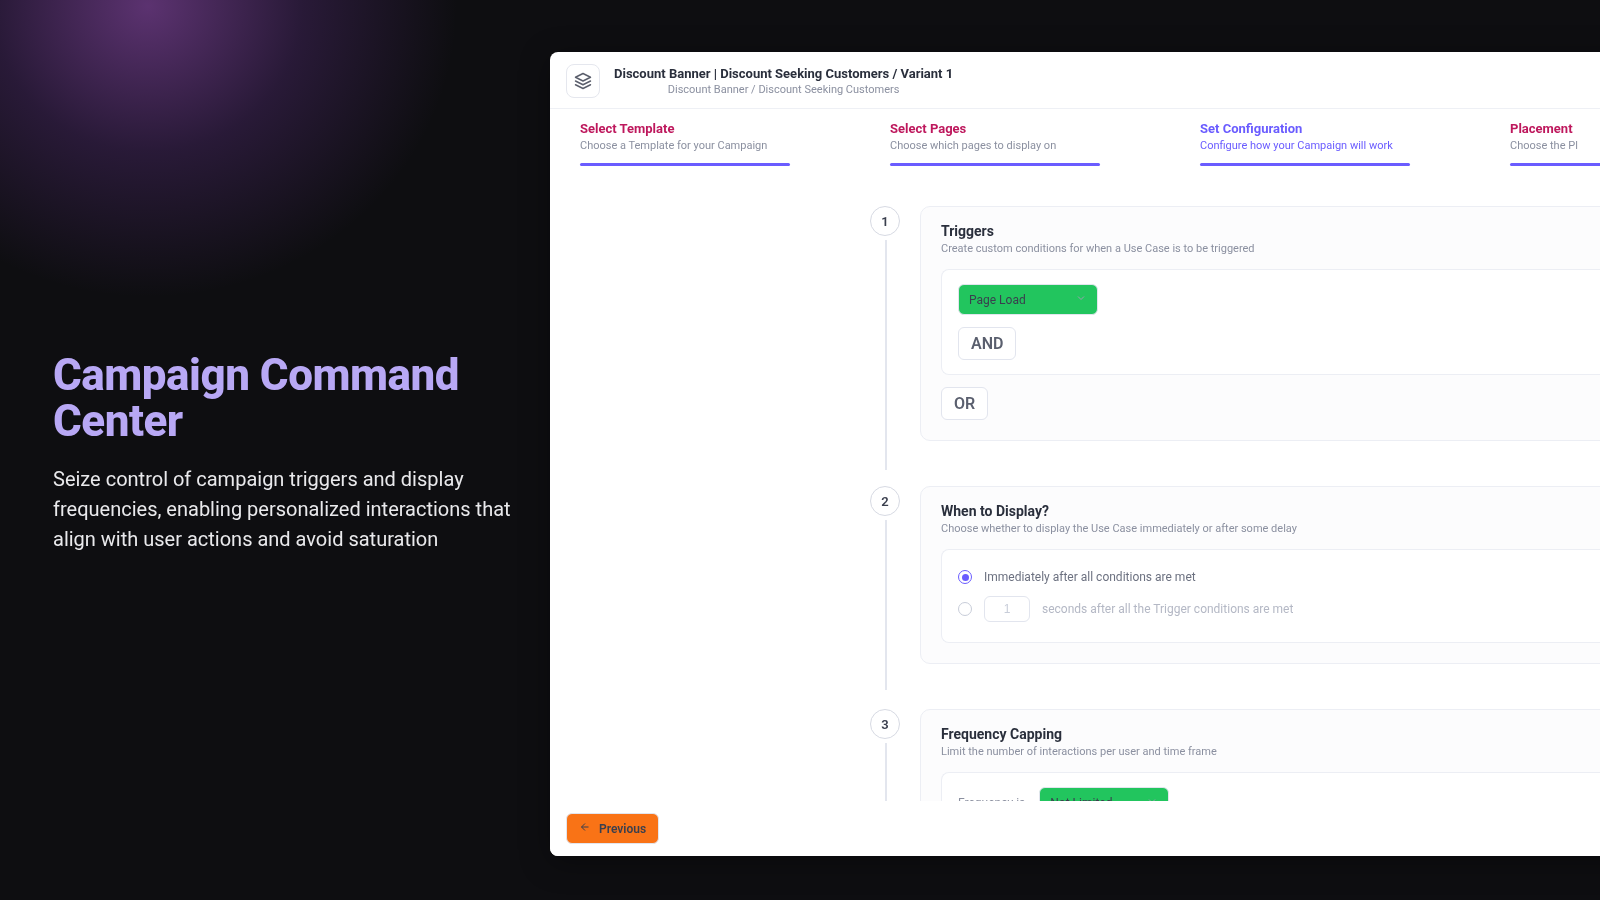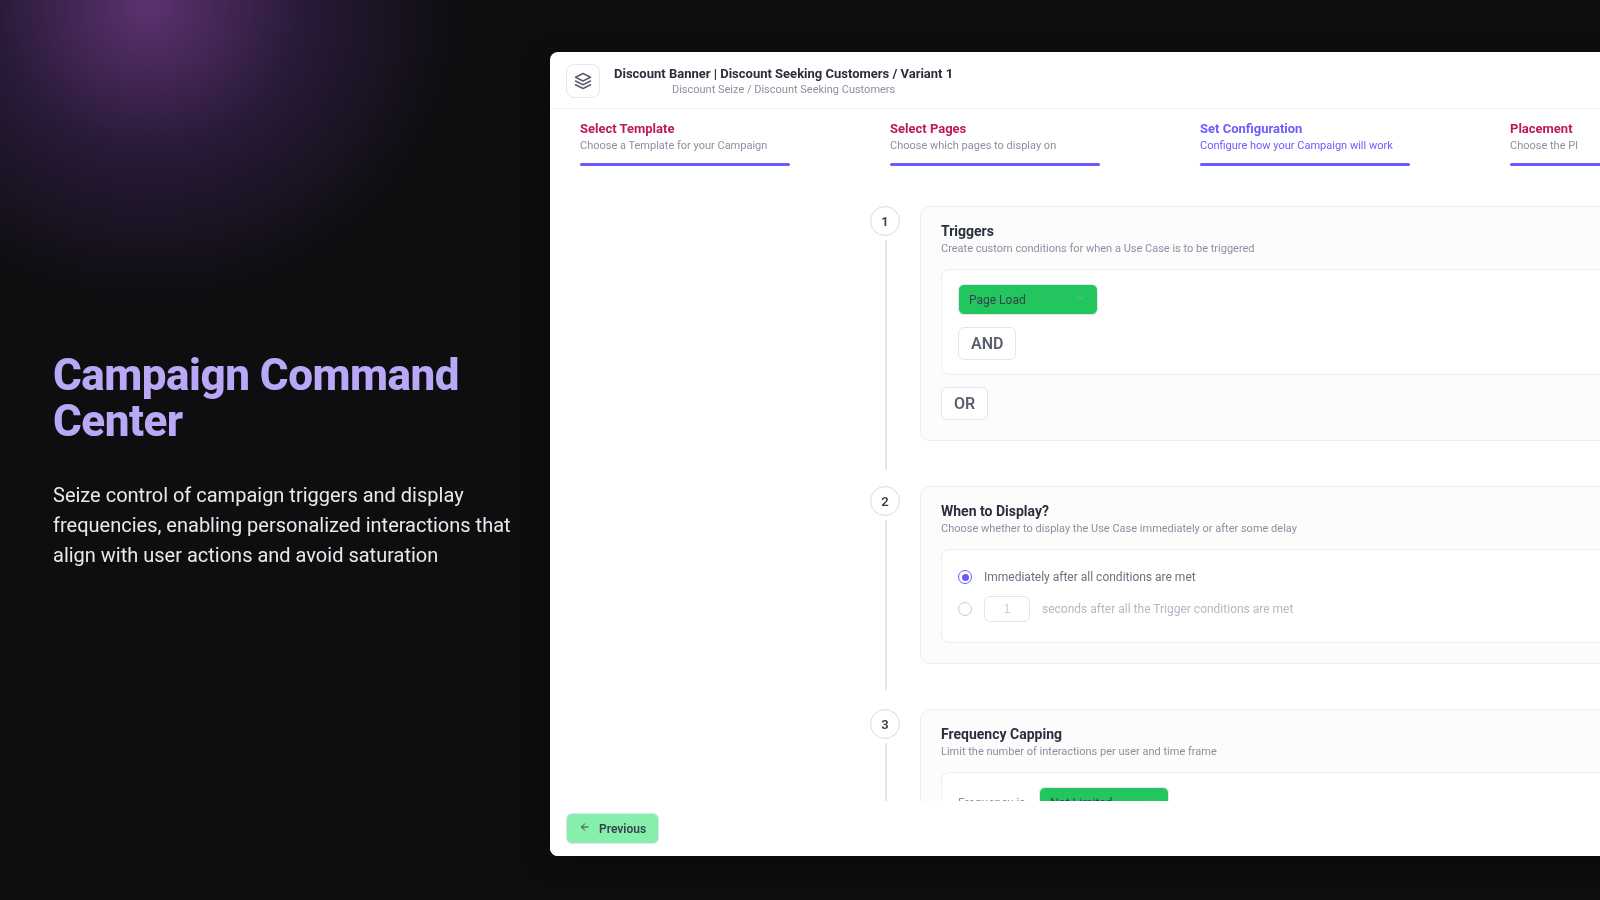--- a/index.html
+++ b/index.html
@@ -24,21 +24,21 @@
     color: #fff;
   }
   .left-copy h1 {
     font-size: 44px;
     line-height: 1.05;
     font-weight: 800;
     color: #b8a8f5;
     letter-spacing: -0.5px;
   }
   .left-copy p {
-    margin-top: 36px;
+    margin-top: 20px;
     font-size: 20px;
     line-height: 1.5;
     color: #e9e9ec;
     font-weight: 400;
   }
 
   
   .app {
     position: absolute;
     left: 550px;
@@ -218,21 +218,21 @@
     padding: 12px 16px;
     background: #fff;
   }
   .prev-btn {
     display: inline-flex; align-items: center; gap: 8px;
     border: 1px solid #e2e5ee;
     border-radius: 6px;
     padding: 7px 12px;
     font-size: 12px; font-weight: 600;
     color: #3a3f4e;
-    background: #86efac;
+    background: #f97316;
     cursor: pointer;
   }
 </style>
 </head>
 <body>
 
 <div class="glow"></div>
 
 <div class="left-copy">
   <h1>Campaign Command Center</h1>
@@ -244,21 +244,21 @@
   <div class="app-header">
     <div class="app-logo">
       <svg width="18" height="18" viewBox="0 0 24 24" fill="none" stroke="currentColor" stroke-width="2" stroke-linecap="round" stroke-linejoin="round">
         <polygon points="12 2 2 7 12 12 22 7 12 2"></polygon>
         <polyline points="2 17 12 22 22 17"></polyline>
         <polyline points="2 12 12 17 22 12"></polyline>
       </svg>
     </div>
     <div class="app-title-block">
       <div class="app-title">Discount Banner | Discount Seeking Customers / Variant 1</div>
-      <div class="app-breadcrumb">Discount Seize / Discount Seeking Customers</div>
+      <div class="app-breadcrumb">Discount Banner / Discount Seeking Customers</div>
     </div>
   </div>
 
   <div class="stepper">
     <div class="step muted">
       <div class="step-title">Select Template</div>
       <div class="step-sub">Choose a Template for your Campaign</div>
       <div class="step-bar"></div>
     </div>
     <div class="step muted">

